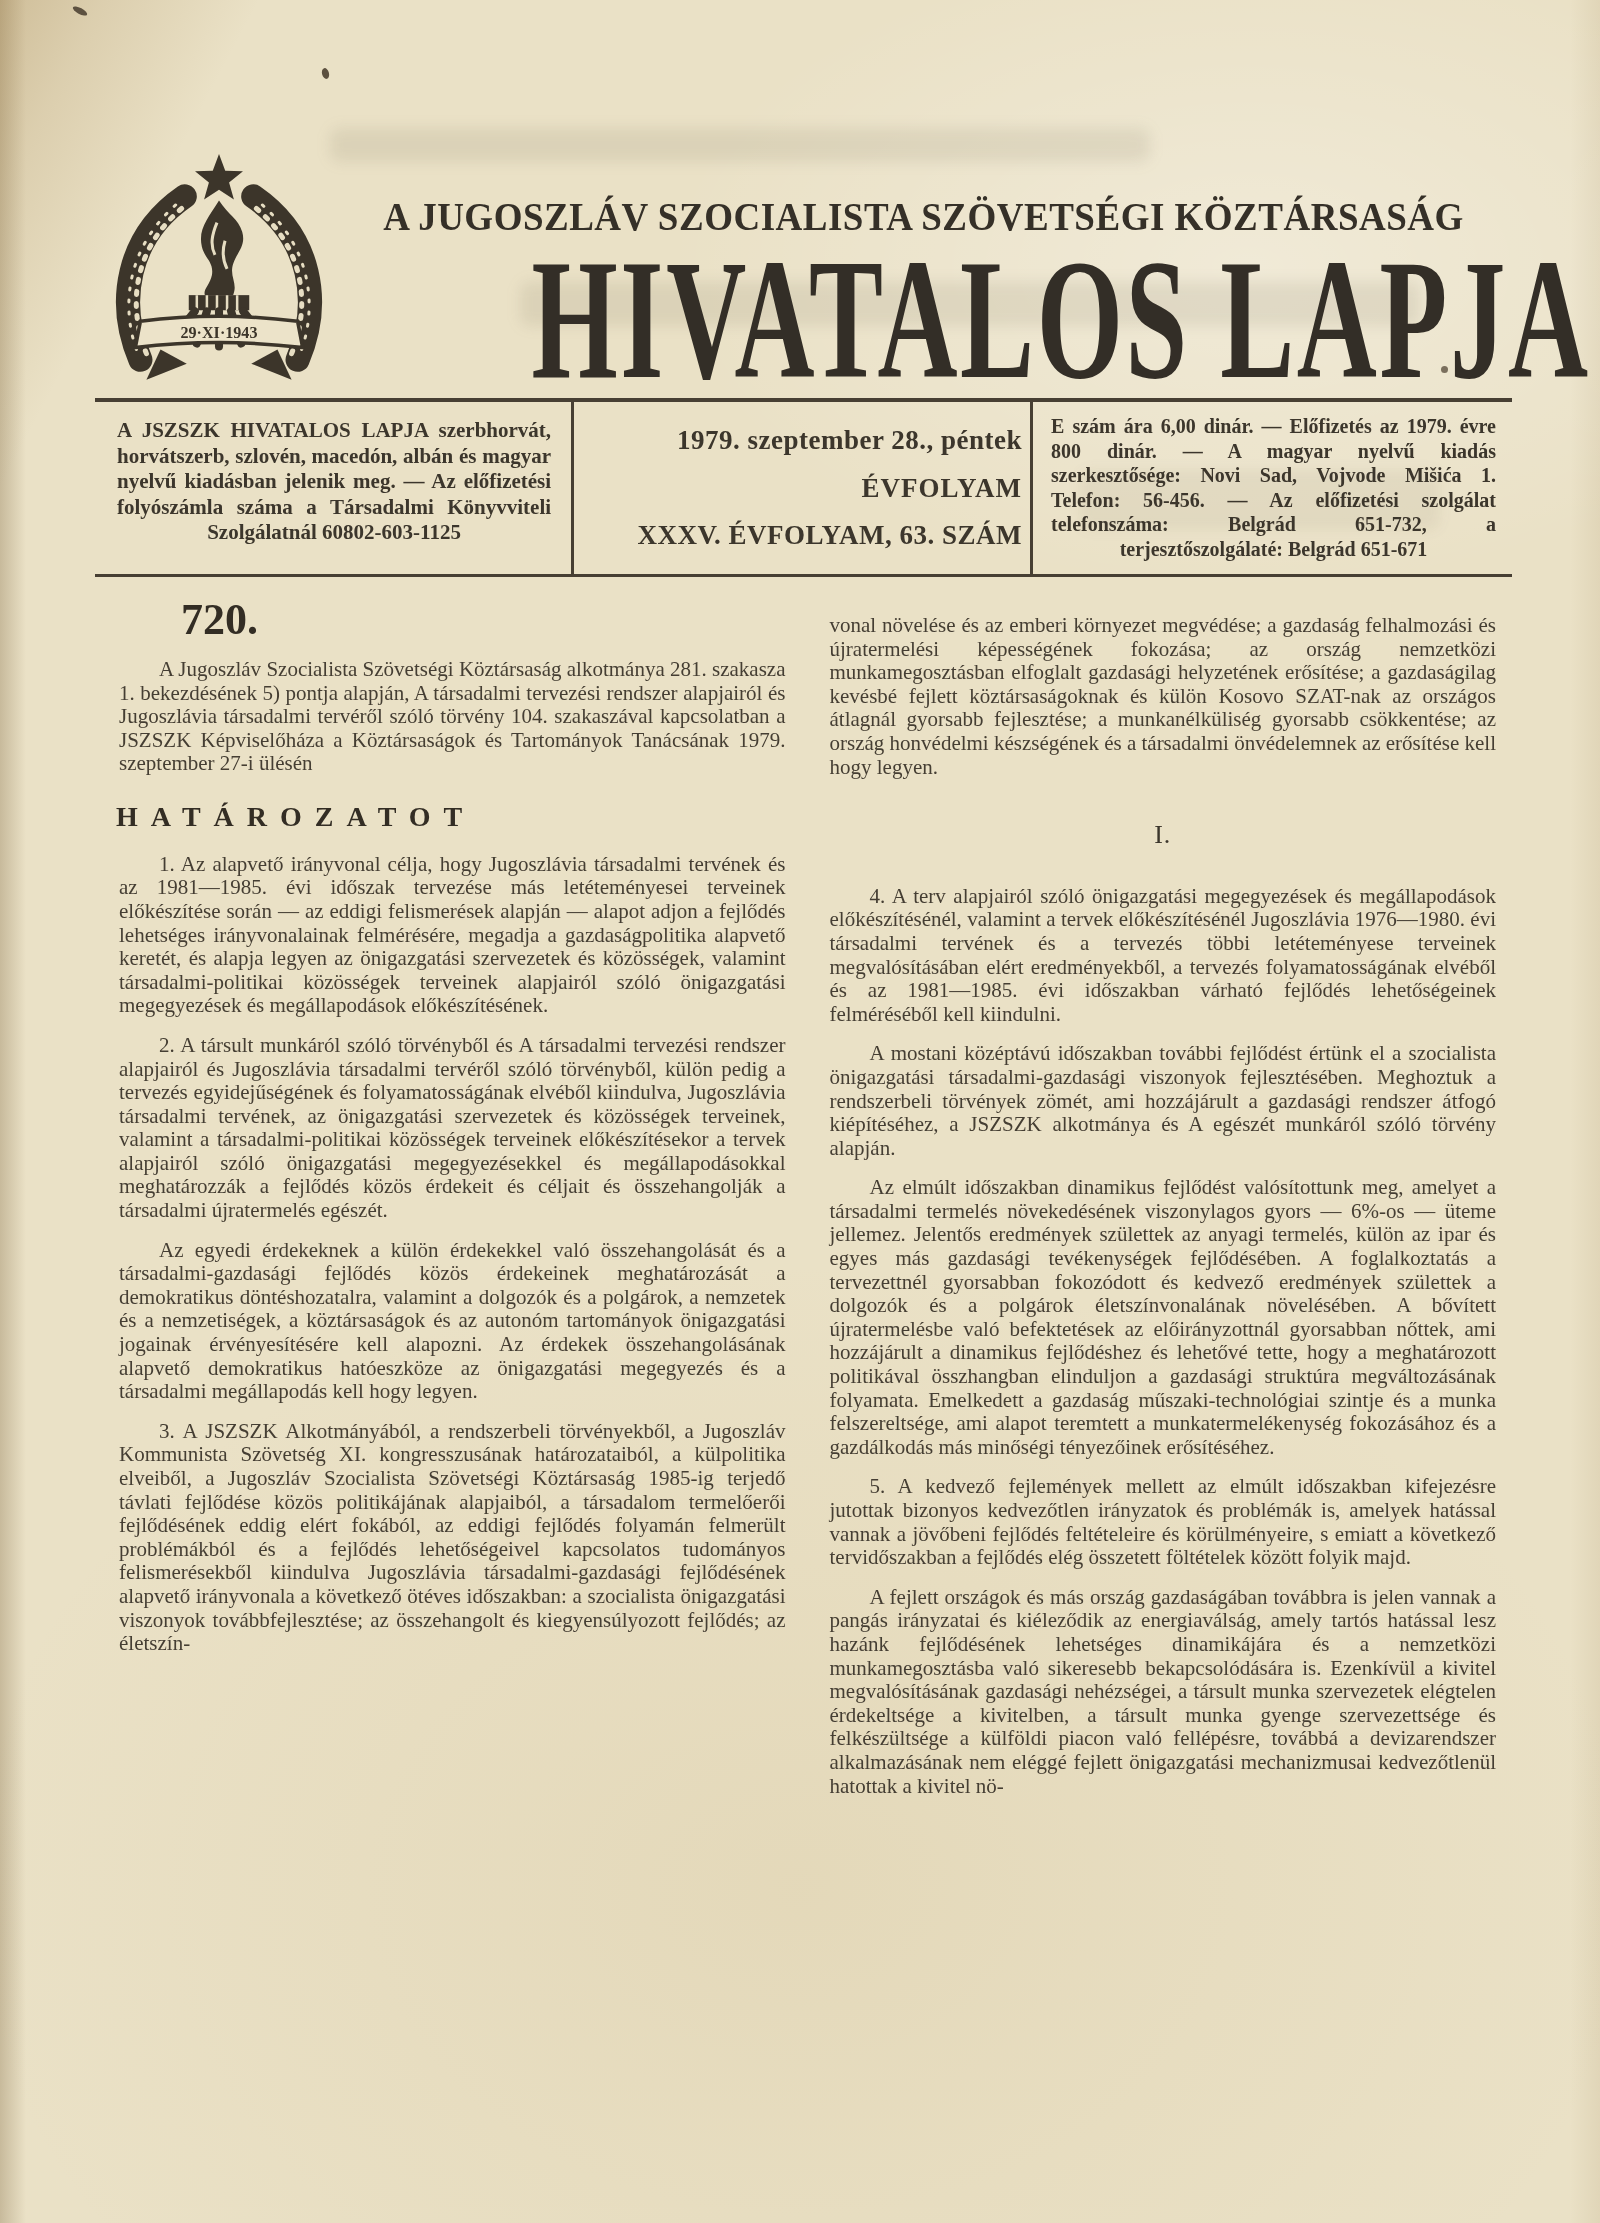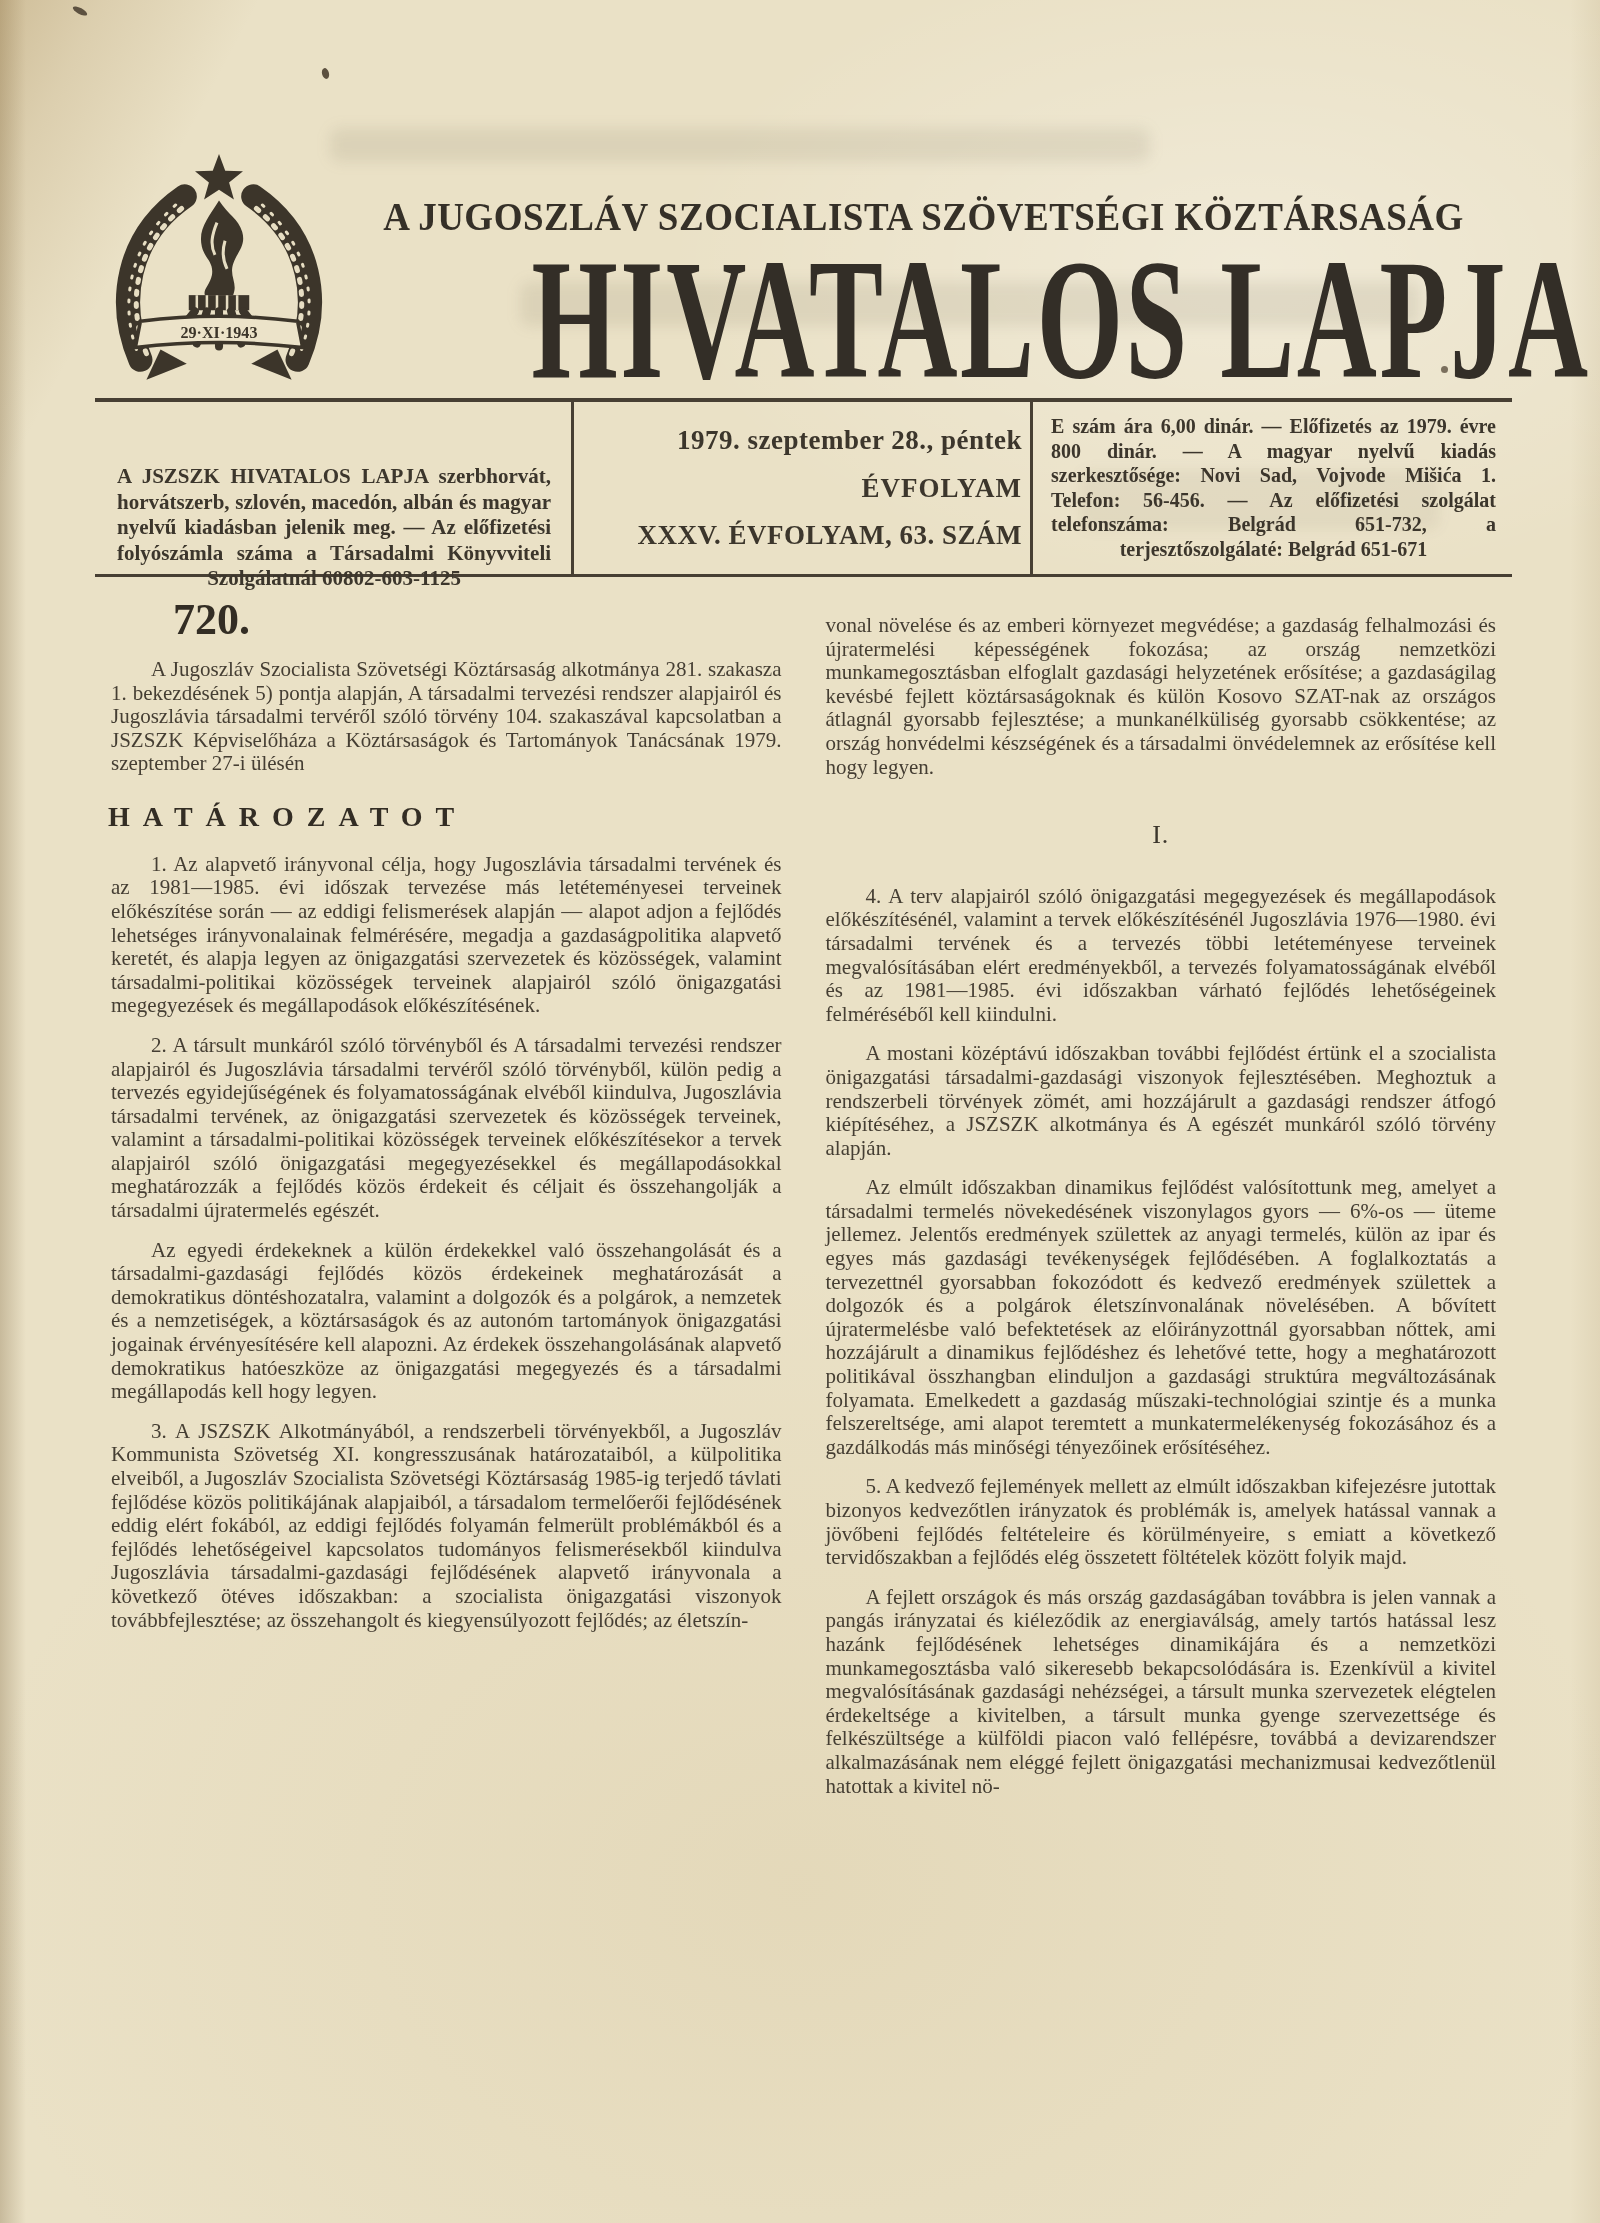--- a/index.html
+++ b/index.html
@@ -48,40 +48,40 @@
   .masthead{
     position:absolute;left:95px;right:88px;top:398px;height:172px;
     display:flex;align-items:stretch;
     border-top:4px solid #473f33;border-bottom:3px solid #473f33;
     color:#3c362c;
   }
   .mh-cell{box-sizing:border-box;}
   .mh-left{
     flex:0 0 33.6%;padding:16px 20px 0 22px;
     font-size:21px;font-weight:bold;line-height:25.5px;
-    text-align:justify;text-align-last:center;margin-top:46px;
+    text-align:justify;text-align-last:center;
   }
   .mh-center{
     flex:0 0 32.6%;
     border-left:3px solid #473f33;border-right:3px solid #473f33;
     display:flex;flex-direction:column;justify-content:space-evenly;
     text-align:right;font-weight:bold;padding:6px 8px;
   }
   .mh-center .mh-date{font-size:27px;letter-spacing:.5px;}
   .mh-center .mh-city{font-size:27px;letter-spacing:1px;}
   .mh-center .mh-issue{font-size:27px;letter-spacing:.5px;}
   .mh-right{
     flex:1 1 auto;padding:12px 16px 8px 18px;
     font-size:20px;font-weight:bold;line-height:24.5px;
     text-align:justify;text-align-last:center;
   }
 
   
   .columns{
-    position:absolute;left:95px;right:88px;top:598px;
+    position:absolute;left:103px;right:88px;top:598px;
     display:flex;gap:12px;
   }
   .col{flex:1 1 0;font-size:21px;line-height:23.6px;text-align:justify;color:#453e33;}
   .col p{margin:16px;}
   .para.indent{text-indent:40px;}
   .art-num{
     margin:0 0 16px 78px;font-size:44px;line-height:1;font-weight:bold;color:#332d24;
   }
   .decision-word{
     margin:26px 0 20px 0;text-align:left;font-size:28px;line-height:1.1;

